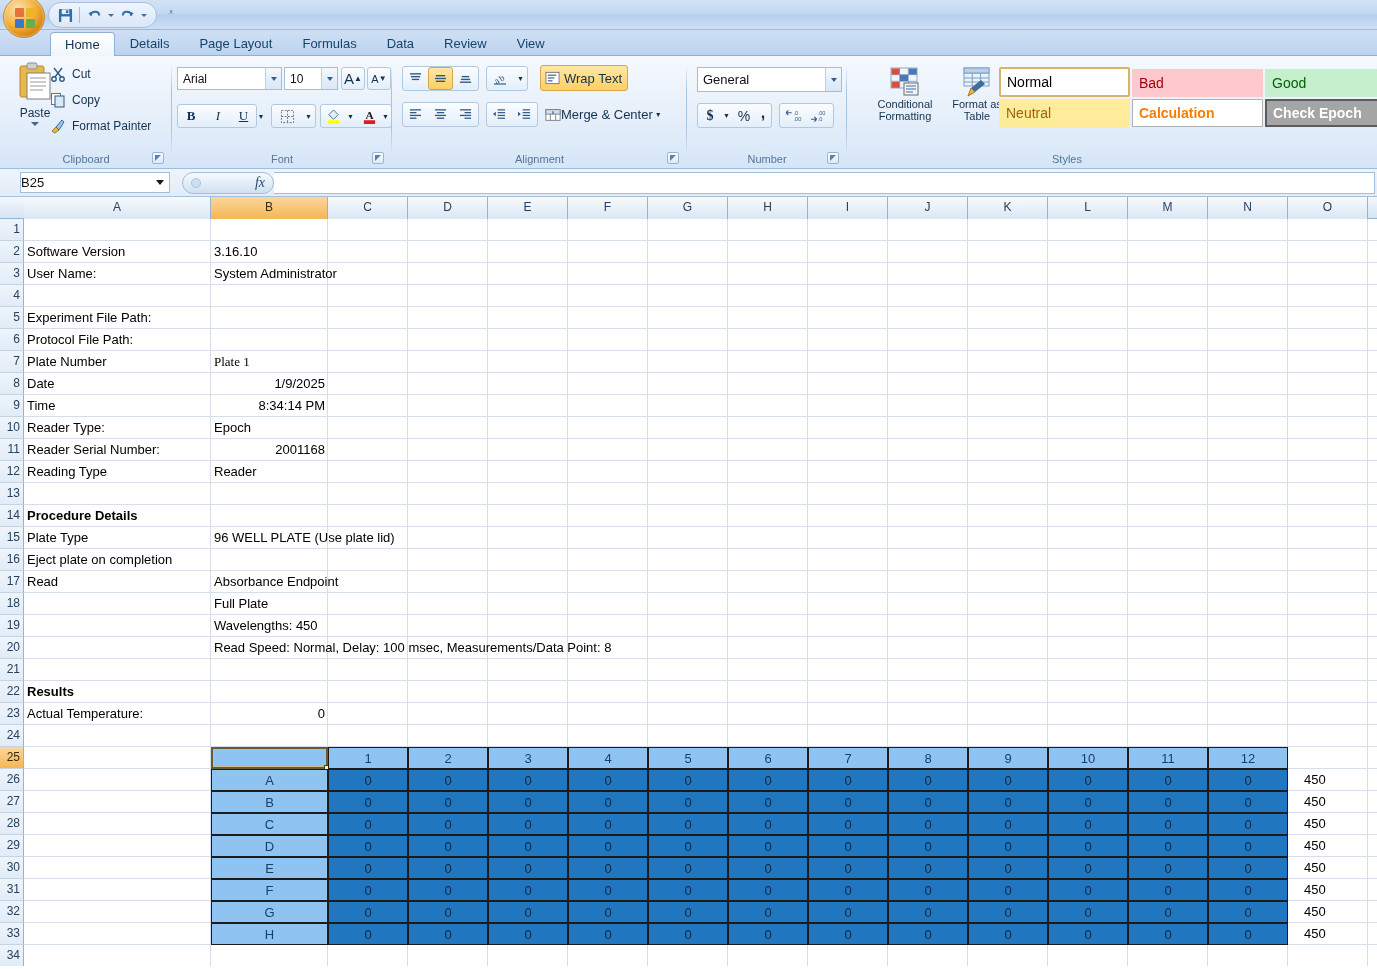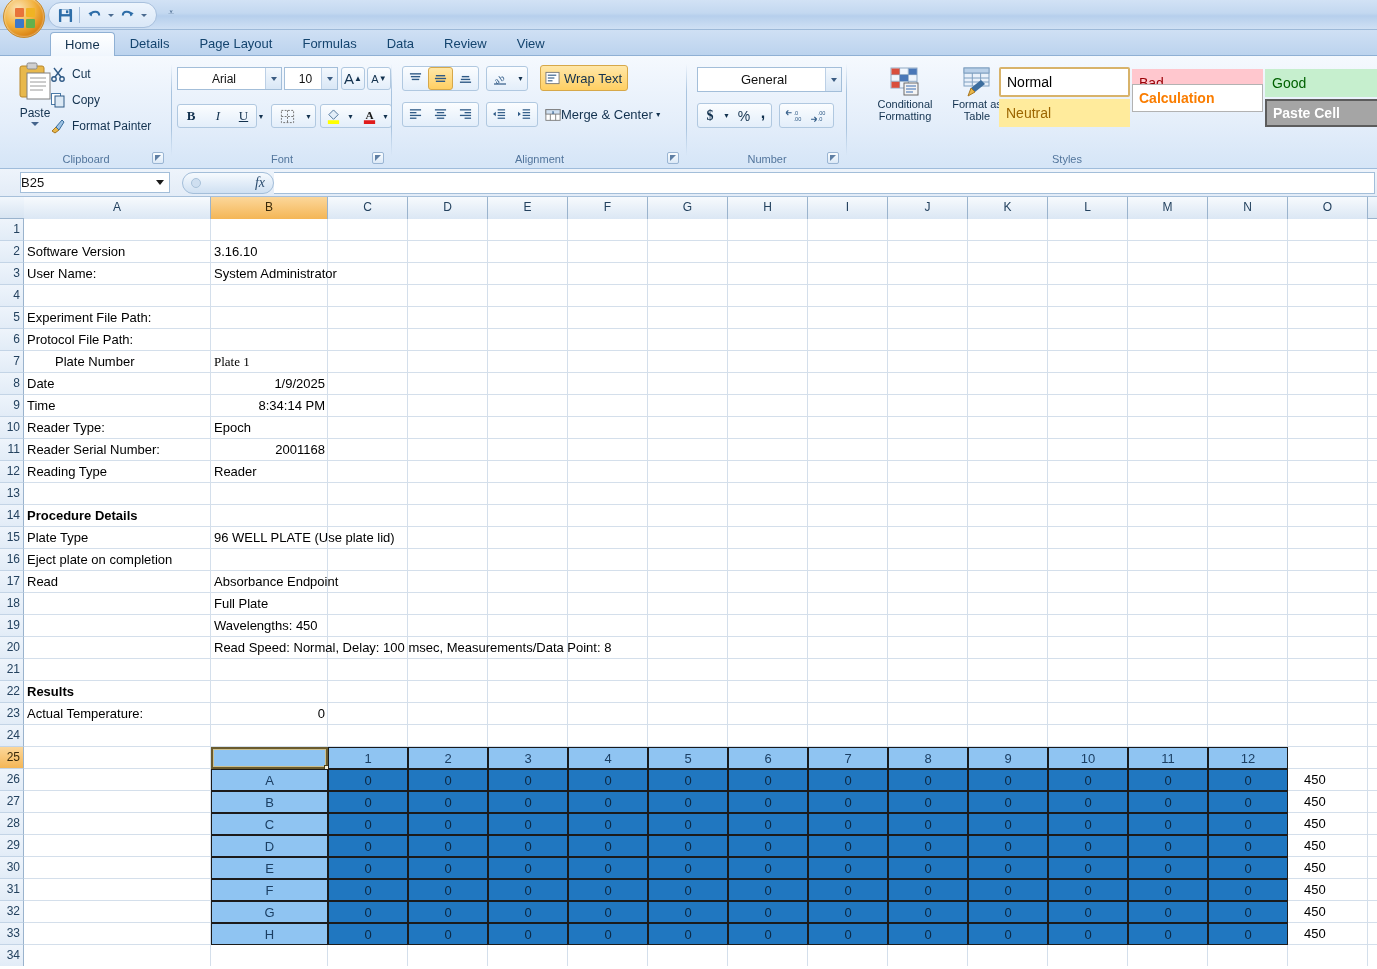--- a/index.html
+++ b/index.html
@@ -118,21 +118,21 @@
   .clip-item{position:absolute;display:flex;align-items:center;gap:6px;cursor:default;}
 
   
   .combo{
     position:absolute;
     border:1px solid #a3bed9; background:#fff;
     display:flex;align-items:center;
     font-size:12px;color:#111;
     padding-left:5px;
   }
-  .combo .cv{flex:1;overflow:hidden;white-space:nowrap;text-align:center;}
+  .combo .cv{flex:1;overflow:hidden;white-space:nowrap;}
   .combo .carr{
     width:16px;height:100%;
     background: linear-gradient(to bottom,#f3f8fd,#d9e7f6);
     border-left:1px solid #bcd0e6;
     display:flex;align-items:center;justify-content:center;
   }
   .combo .carr::after{content:"";border-left:3px solid transparent;border-right:3px solid transparent;border-top:4px solid #3b5c82;}
 
   .tbtn{
     position:absolute; border:1px solid transparent; border-radius:3px;
@@ -659,25 +659,25 @@
     <div class="stylecell" style="left:285px;top:11px;width:131px;height:28px;background:#ffc7ce;color:#9c0006;border-color:#ffc7ce;">
       <span>Bad</span>
       </div>
     <div class="stylecell" style="left:418px;top:11px;width:131px;height:28px;background:#c6efce;color:#006100;border-color:#c6efce;">
       <span>Good</span>
       </div>
 
     <div class="stylecell" style="left:152px;top:41px;width:131px;height:28px;background:#ffeb9c;color:#9c6500;border-color:#ffeb9c;">
       <span>Neutral</span>
       </div>
-    <div class="stylecell" style="left:285px;top:26px;width:131px;height:28px;background:#fff;color:#fa7d00;border-color:#b2b2b2;font-weight:bold;text-align:right;">
+    <div class="stylecell" style="left:285px;top:41px;width:131px;height:28px;background:#fff;color:#fa7d00;border-color:#b2b2b2;font-weight:bold;text-align:right;">
       <span>Calculation</span>
       </div>
     <div class="stylecell" style="left:418px;top:41px;width:131px;height:28px;background:#a5a5a5;color:#ffffff;border:2px solid #5c5c5c;font-weight:bold;">
-      <span>Paste Cell</span>
+      <span>Check Epoch</span>
       </div>
 
     <div class="group-label" style="left:0;width:440px;">Styles</div>
   </div>
 </div>
 
 <div class="formulabar">
   <div class="namebox">
     <span class="nb-val">B25</span>
     <span class="nb-arr"></span>
@@ -792,21 +792,21 @@
       <div class="gl-h" style="top: 659px;"></div>
       <div class="gl-h" style="top: 681px;"></div>
       <div class="gl-h" style="top: 703px;"></div>
       <div class="gl-h" style="top: 725px;"></div>
       <div class="cell" style="left: 0px; top: 22px; width: 187px;">Software Version</div>
       <div class="cell" style="left: 187px; top: 22px; width: 117px;">3.16.10</div>
       <div class="cell" style="left: 0px; top: 44px; width: 187px;">User Name:</div>
       <div class="cell" style="left: 187px; top: 44px; width: 117px;">System Administrator</div>
       <div class="cell" style="left: 0px; top: 88px; width: 187px;">Experiment File Path:</div>
       <div class="cell" style="left: 0px; top: 110px; width: 187px;">Protocol File Path:</div>
-      <div class="cell" style="left: 0px; top: 132px; width: 187px; margin-left: 28px;">Plate Number</div>
+      <div class="cell" style="left: 0px; top: 132px; width: 187px;">Plate Number</div>
       <div class="cell" style="left: 187px; top: 132px; width: 117px; font-family: Liberation Serif, serif;">Plate 1</div>
       <div class="cell" style="left: 0px; top: 154px; width: 187px;">Date</div>
       <div class="cell r" style="left: 187px; top: 154px; width: 117px;">1/9/2025</div>
       <div class="cell" style="left: 0px; top: 176px; width: 187px;">Time</div>
       <div class="cell r" style="left: 187px; top: 176px; width: 117px;">8:34:14 PM</div>
       <div class="cell" style="left: 0px; top: 198px; width: 187px;">Reader Type:</div>
       <div class="cell" style="left: 187px; top: 198px; width: 117px;">Epoch</div>
       <div class="cell" style="left: 0px; top: 220px; width: 187px;">Reader Serial Number:</div>
       <div class="cell r" style="left: 187px; top: 220px; width: 117px;">2001168</div>
       <div class="cell" style="left: 0px; top: 242px; width: 187px;">Reading Type</div>

